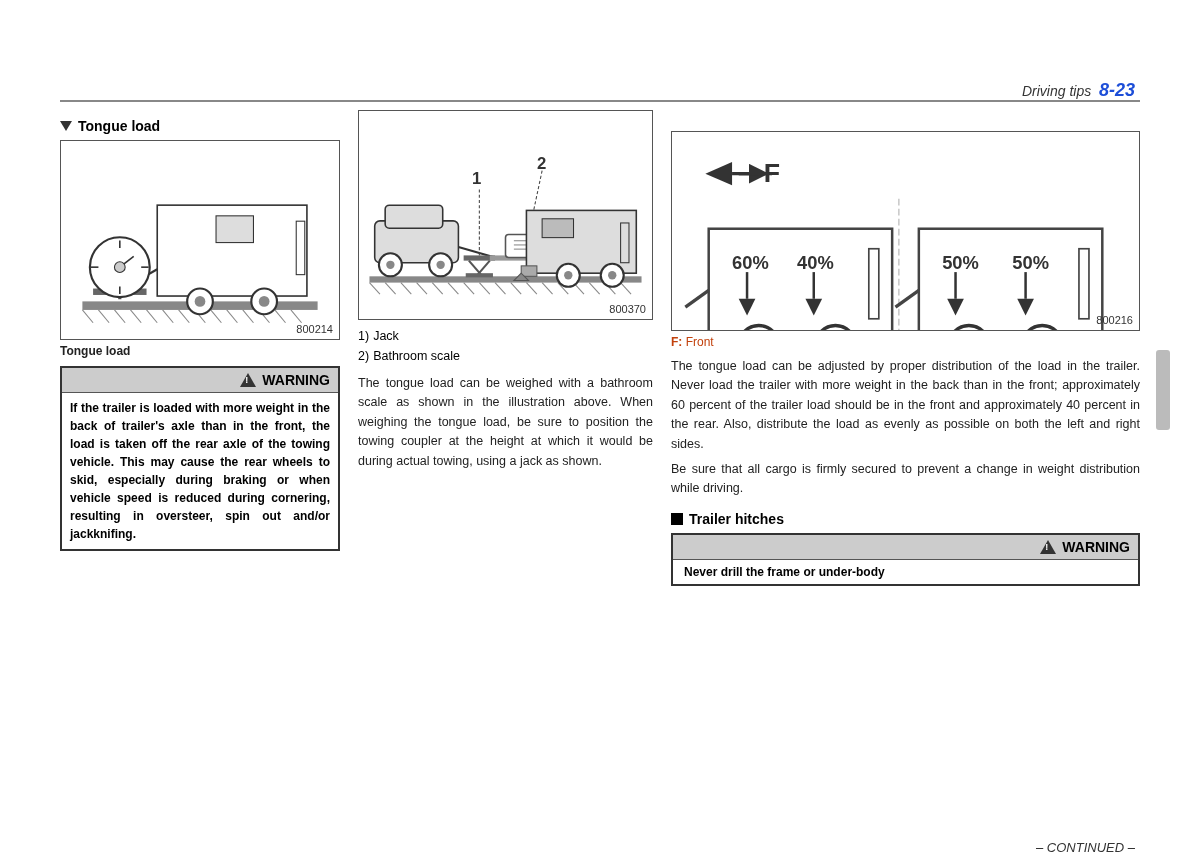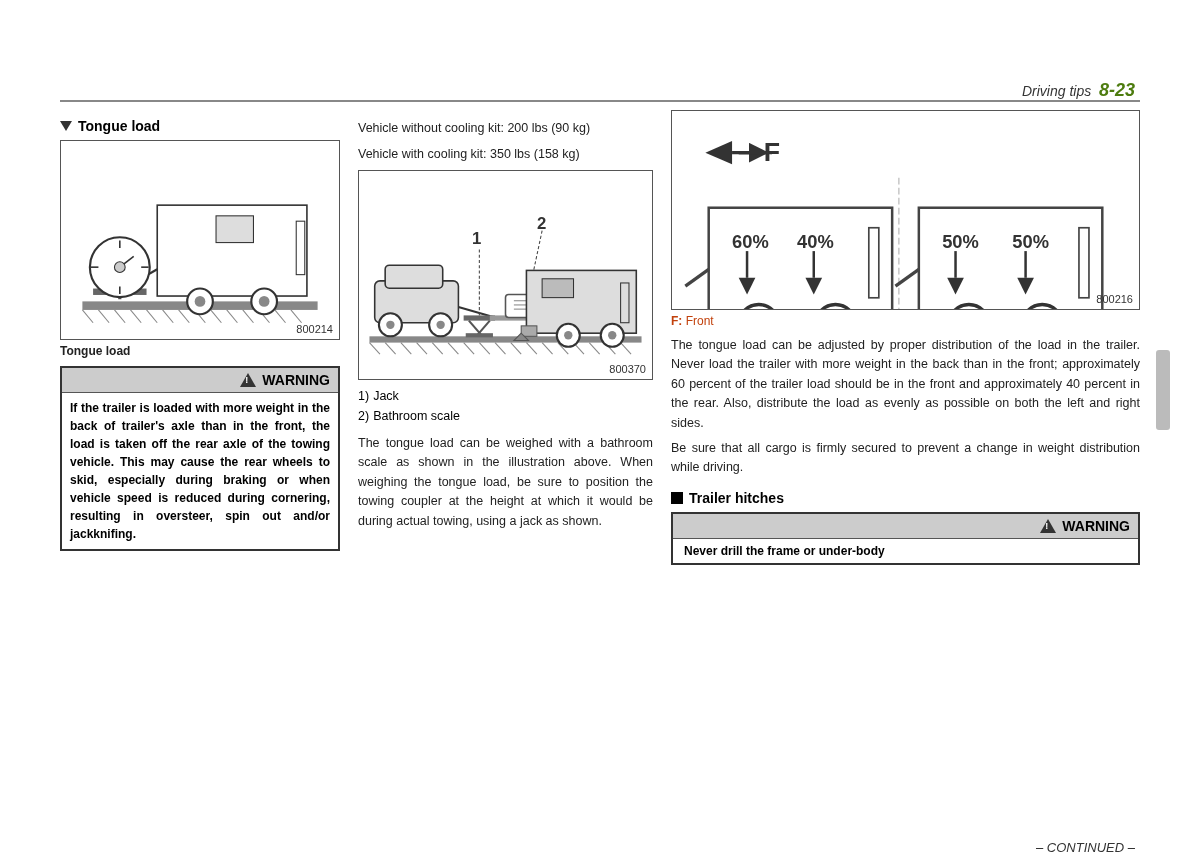--- a/index.html
+++ b/index.html
@@ -34,21 +34,21 @@
       position: absolute;
       top: 80px;
       right: 65px;
       font-style: italic;
       font-size: 14px;
       color: #333;
     }
     .header-page {
       font-weight: bold;
       font-size: 18px;
-      color: #4d7c0f;
+      color: #1d4ed8;
     }
 
     
     .content {
       position: absolute;
       top: 110px;
       left: 60px;
       right: 60px;
       bottom: 30px;
       display: flex;
@@ -322,24 +322,20 @@
         <div class="warning-header">
           <span class="warning-triangle"></span>
           <span>WARNING</span>
         </div>
         <div class="warning-body">If the trailer is loaded with more weight in the back of trailer's axle than in the front, the load is taken off the rear axle of the towing vehicle. This may cause the rear wheels to skid, especially during braking or when vehicle speed is reduced during cornering, resulting in oversteer, spin out and/or jackknifing.</div>
       </div>
 
     </div>
 
     <div class="col-mid">
-      <div style="margin-top:8px;">
-        <div class="specs-text">Vehicle without cooling kit: 200 lbs (90 kg)</div>
-        <div class="specs-text">Vehicle with cooling kit: 350 lbs (158 kg)</div>
-      </div>
 
       <div class="diagram-box" style="height:210px;">
         <svg class="diag-svg" viewBox="0 0 280 190">
 
           <rect x="10" y="158" width="260" height="6" fill="#888"></rect>
           <line x1="10" y1="164" x2="20" y2="175" stroke="#888" stroke-width="1"></line>
           <line x1="25" y1="164" x2="35" y2="175" stroke="#888" stroke-width="1"></line>
           <line x1="40" y1="164" x2="50" y2="175" stroke="#888" stroke-width="1"></line>
           <line x1="55" y1="164" x2="65" y2="175" stroke="#888" stroke-width="1"></line>
           <line x1="70" y1="164" x2="80" y2="175" stroke="#888" stroke-width="1"></line>
@@ -412,21 +408,21 @@
           <span>2)</span>
           <span>Bathroom scale</span>
         </div>
       </div>
 
       <div class="body-text">The tongue load can be weighed with a bathroom scale as shown in the illustration above. When weighing the tongue load, be sure to position the towing coupler at the height at which it would be during actual towing, using a jack as shown.</div>
     </div>
 
     <div class="col-right">
 
-      <div class="diagram-box" style="height:200px; margin-top:0;">
+      <div class="diagram-box" style="height:200px; margin-top:21px;">
         <svg class="diag-svg" viewBox="0 0 280 185">
 
           <rect x="5" y="128" width="270" height="5" fill="#888"></rect>
           <line x1="5" y1="133" x2="12" y2="143" stroke="#888" stroke-width="1"></line>
           <line x1="17" y1="133" x2="24" y2="143" stroke="#888" stroke-width="1"></line>
           <line x1="29" y1="133" x2="36" y2="143" stroke="#888" stroke-width="1"></line>
           <line x1="41" y1="133" x2="48" y2="143" stroke="#888" stroke-width="1"></line>
           <line x1="53" y1="133" x2="60" y2="143" stroke="#888" stroke-width="1"></line>
           <line x1="65" y1="133" x2="72" y2="143" stroke="#888" stroke-width="1"></line>
           <line x1="77" y1="133" x2="84" y2="143" stroke="#888" stroke-width="1"></line>

